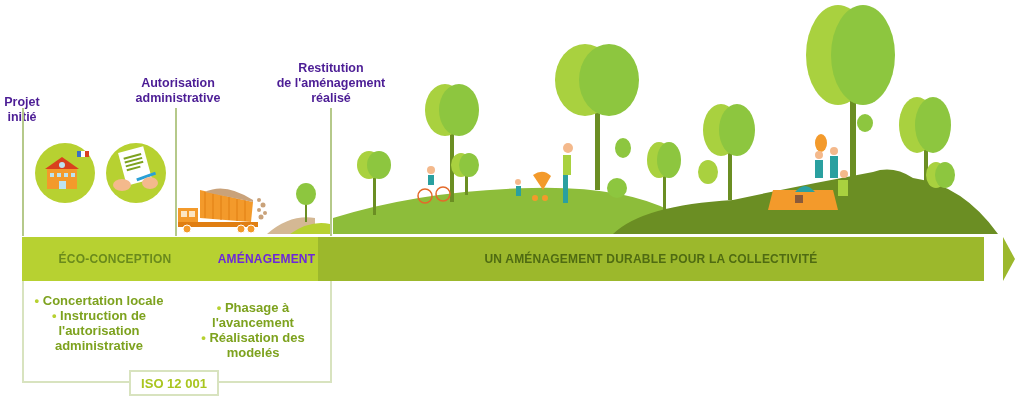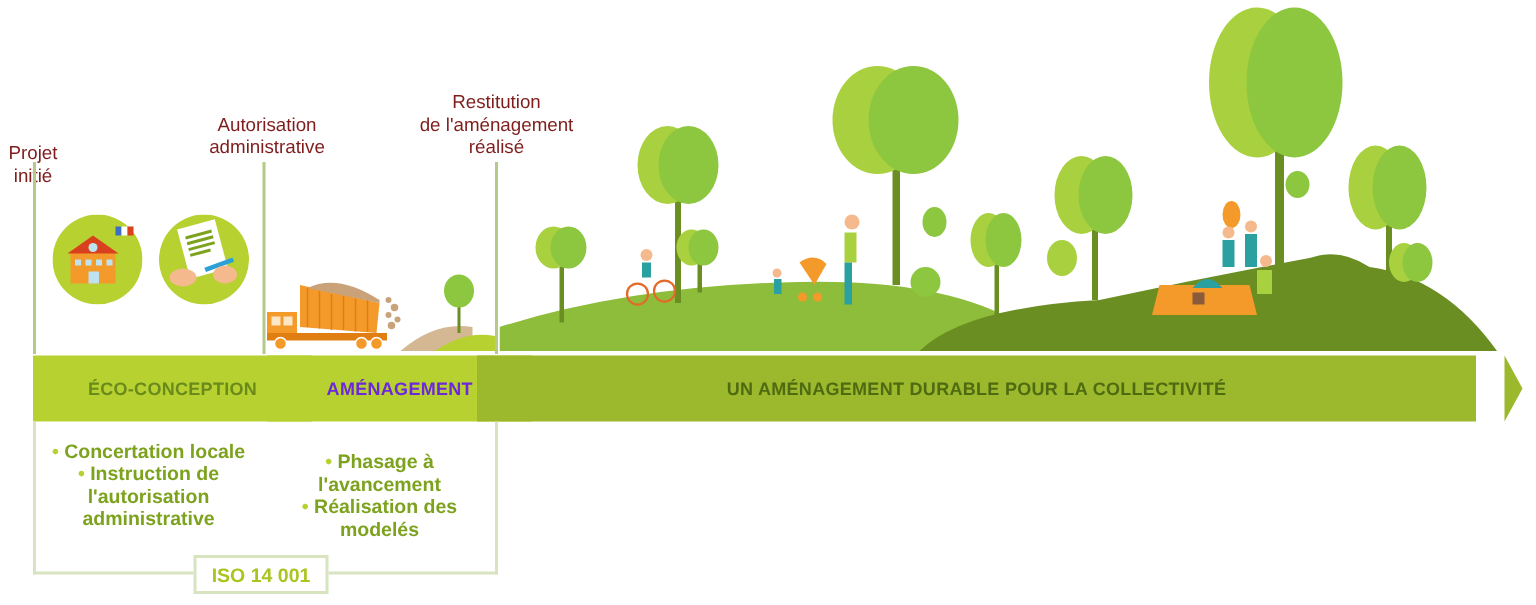--- a/index.html
+++ b/index.html
@@ -1,17 +1,17 @@
 <!DOCTYPE html>
 <html><head>
 <meta charset="utf-8">
 <style>
   html, body { margin:0; padding:0; background:#fff; }
   body { width:1024px; height:403px; position:relative; overflow:hidden; font-family:"Liberation Sans", sans-serif; }
-  .milestone { position:absolute; color:#7f1d1d; font-weight:normal; font-size:12.5px; line-height:15px; text-align:center; }
+  .milestone { position:absolute; color:#4c1d95; font-weight:bold; font-size:12.5px; line-height:15px; text-align:center; }
   .vline { position:absolute; width:2px; background:#b5c98a; }
   .band { position:absolute; top:237px; height:44px; display:flex; align-items:center; justify-content:center; font-weight:bold; font-size:12px; letter-spacing:0.2px; }
   .band.eco { left:22px; width:186px; background:#b7d131; color:#6a8a1c; }
   .band.amen { left:178px; width:177px; background:#b7d131; color:#6d28d9; }
   .band.durable { left:318px; width:666px; background:#9cb82c; color:#4f6b12; }
   .arrow { position:absolute; left:1003px; top:237px; width:0; height:0; border-top:22px solid transparent; border-bottom:22px solid transparent; border-left:12px solid #9cb82c; }
   .list { position:absolute; color:#7da21e; font-weight:bold; font-size:13px; line-height:15px; text-align:center; }
   .list .bul { color:#b7d131; }
   .frame { position:absolute; border:2px solid #d8e3bf; border-top:none; }
   .iso { position:absolute; left:129px; top:370px; width:86px; height:22px; border:2px solid #d8e3bf; background:#fff; color:#a9c51f; font-weight:bold; font-size:13px; display:flex; align-items:center; justify-content:center; }
@@ -182,13 +182,13 @@
   <div><span class="bul">• </span><span>Instruction de</span></div>
   <div>l'autorisation</div>
   <div>administrative</div>
 </div>
 
 <div class="list" style="left:176px;top:300px;width:154px;">
   <div><span class="bul">• </span><span>Phasage à l'avancement</span></div>
   <div><span class="bul">• </span><span>Réalisation des modelés</span></div>
 </div>
 
-<div class="iso">ISO 14 001</div>
+<div class="iso">ISO 12 001</div>
 
 </body></html>

